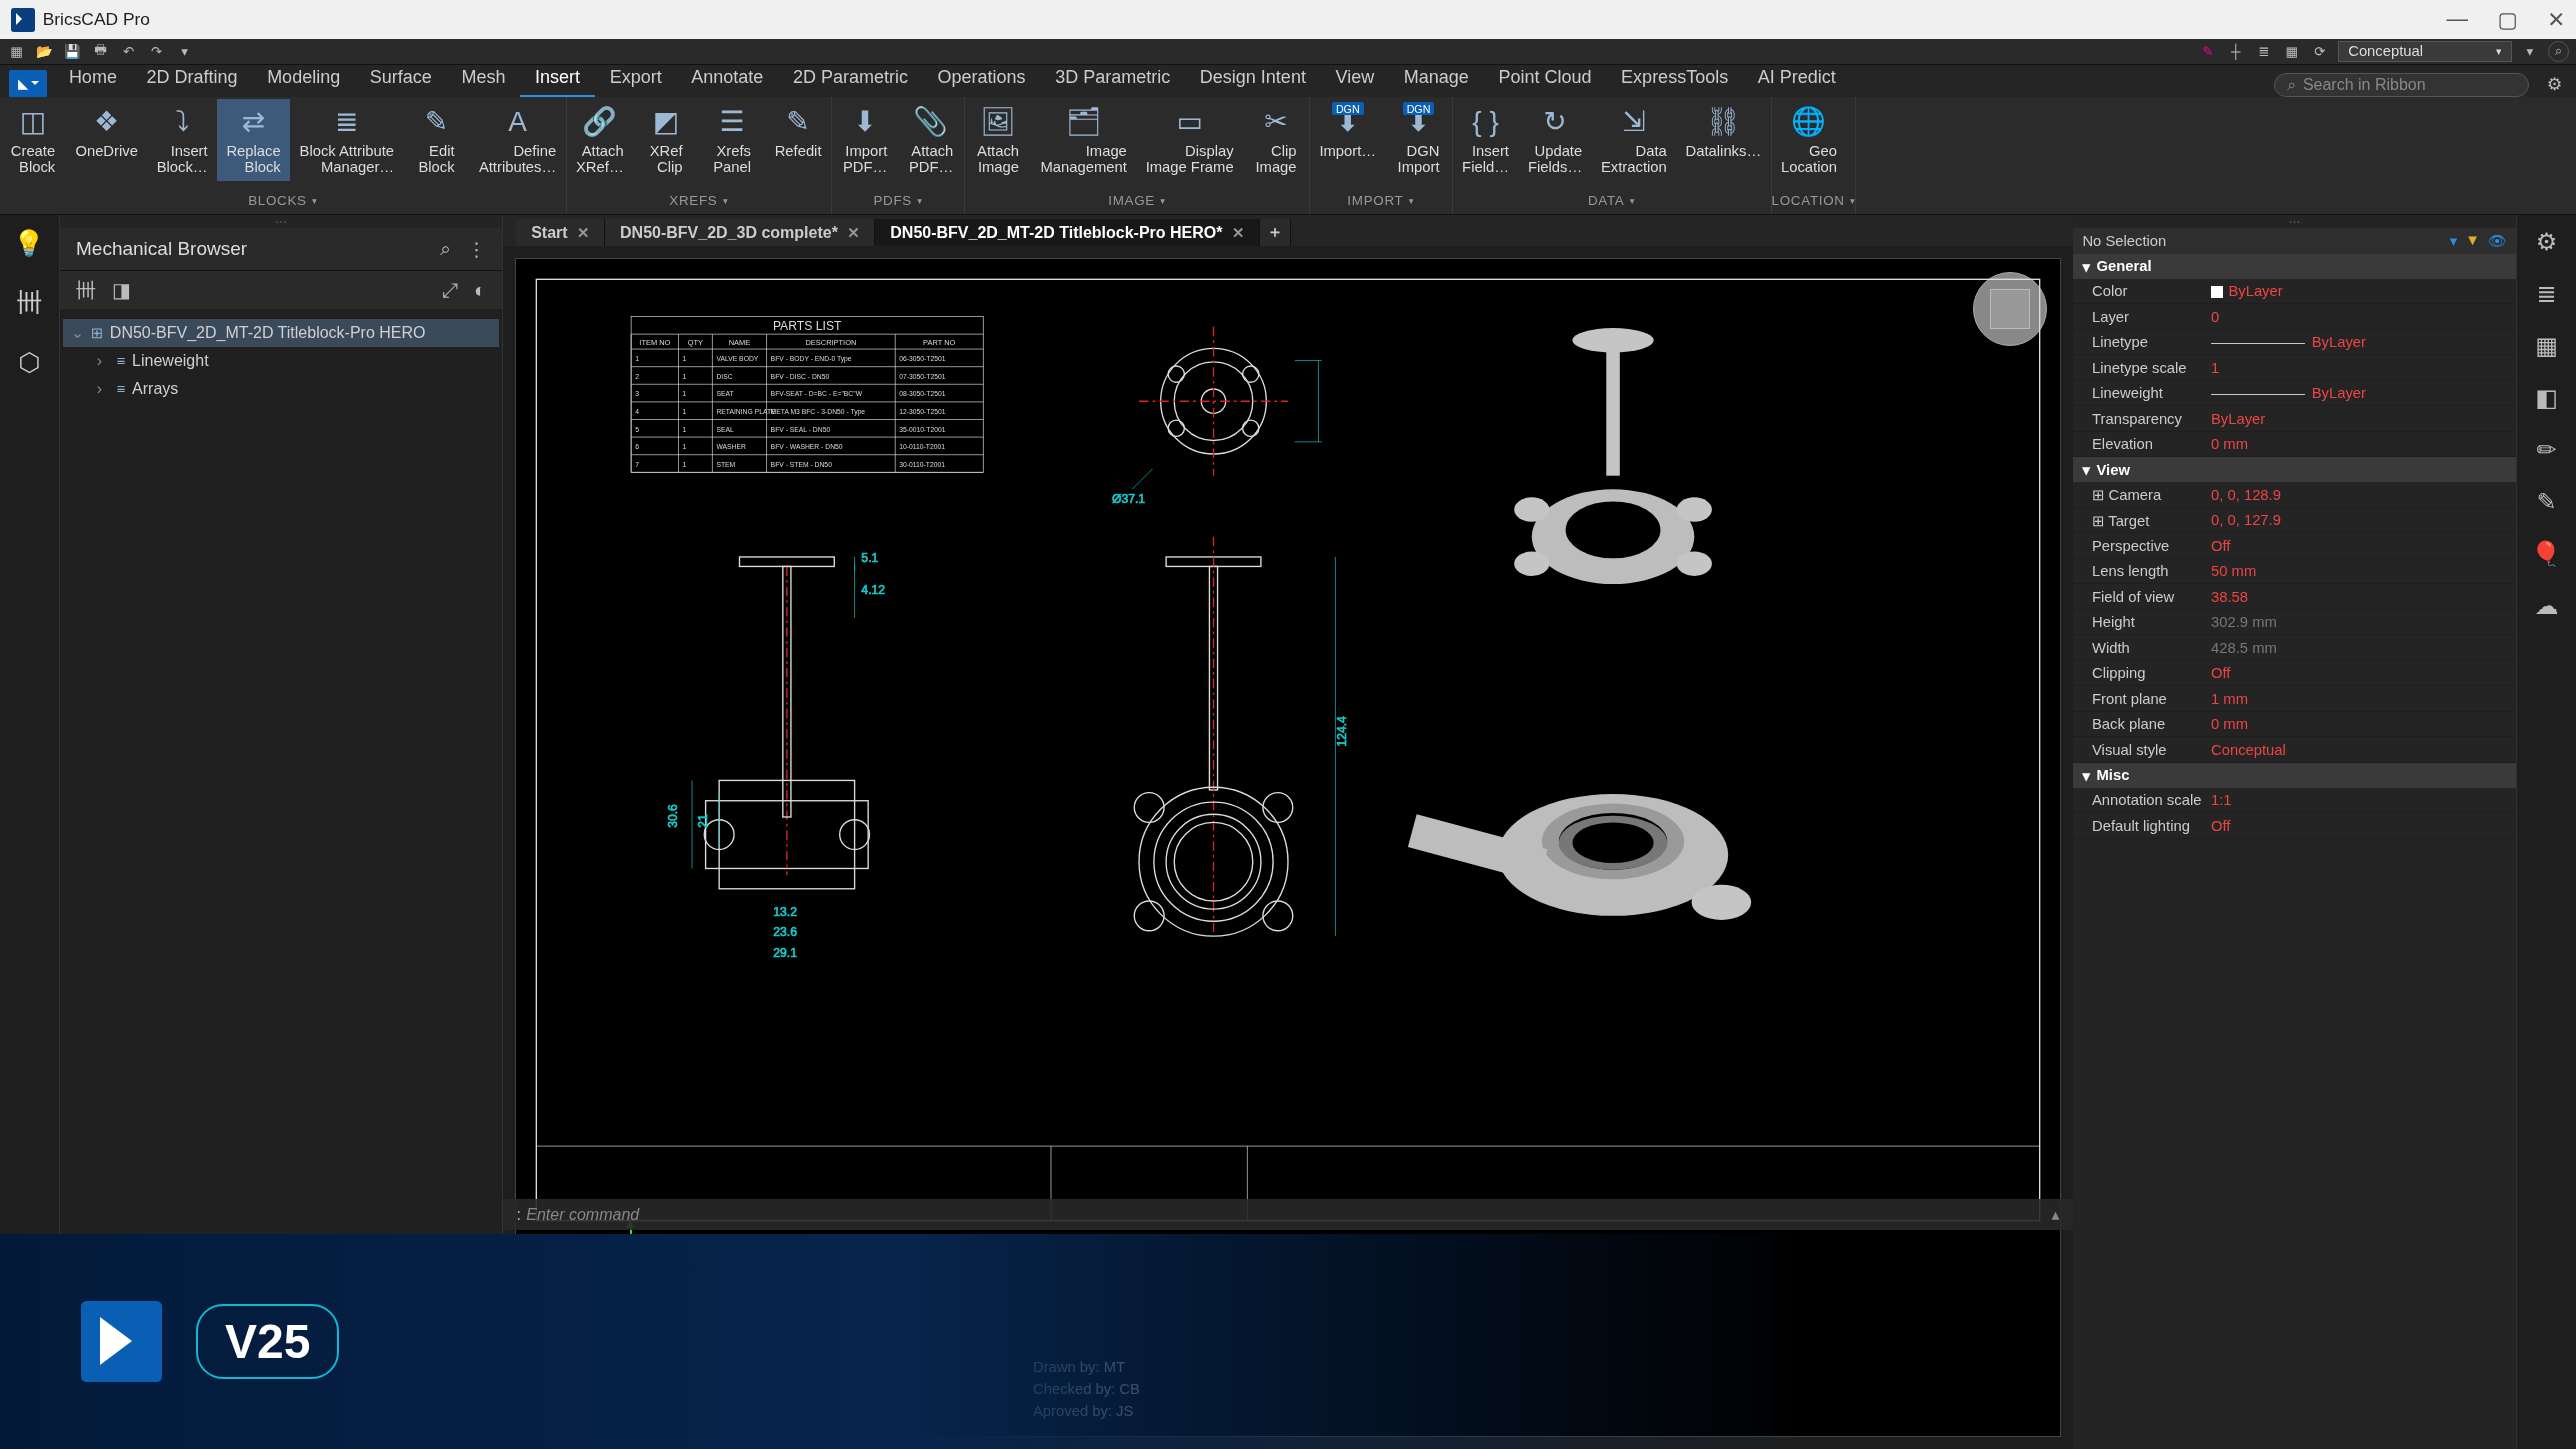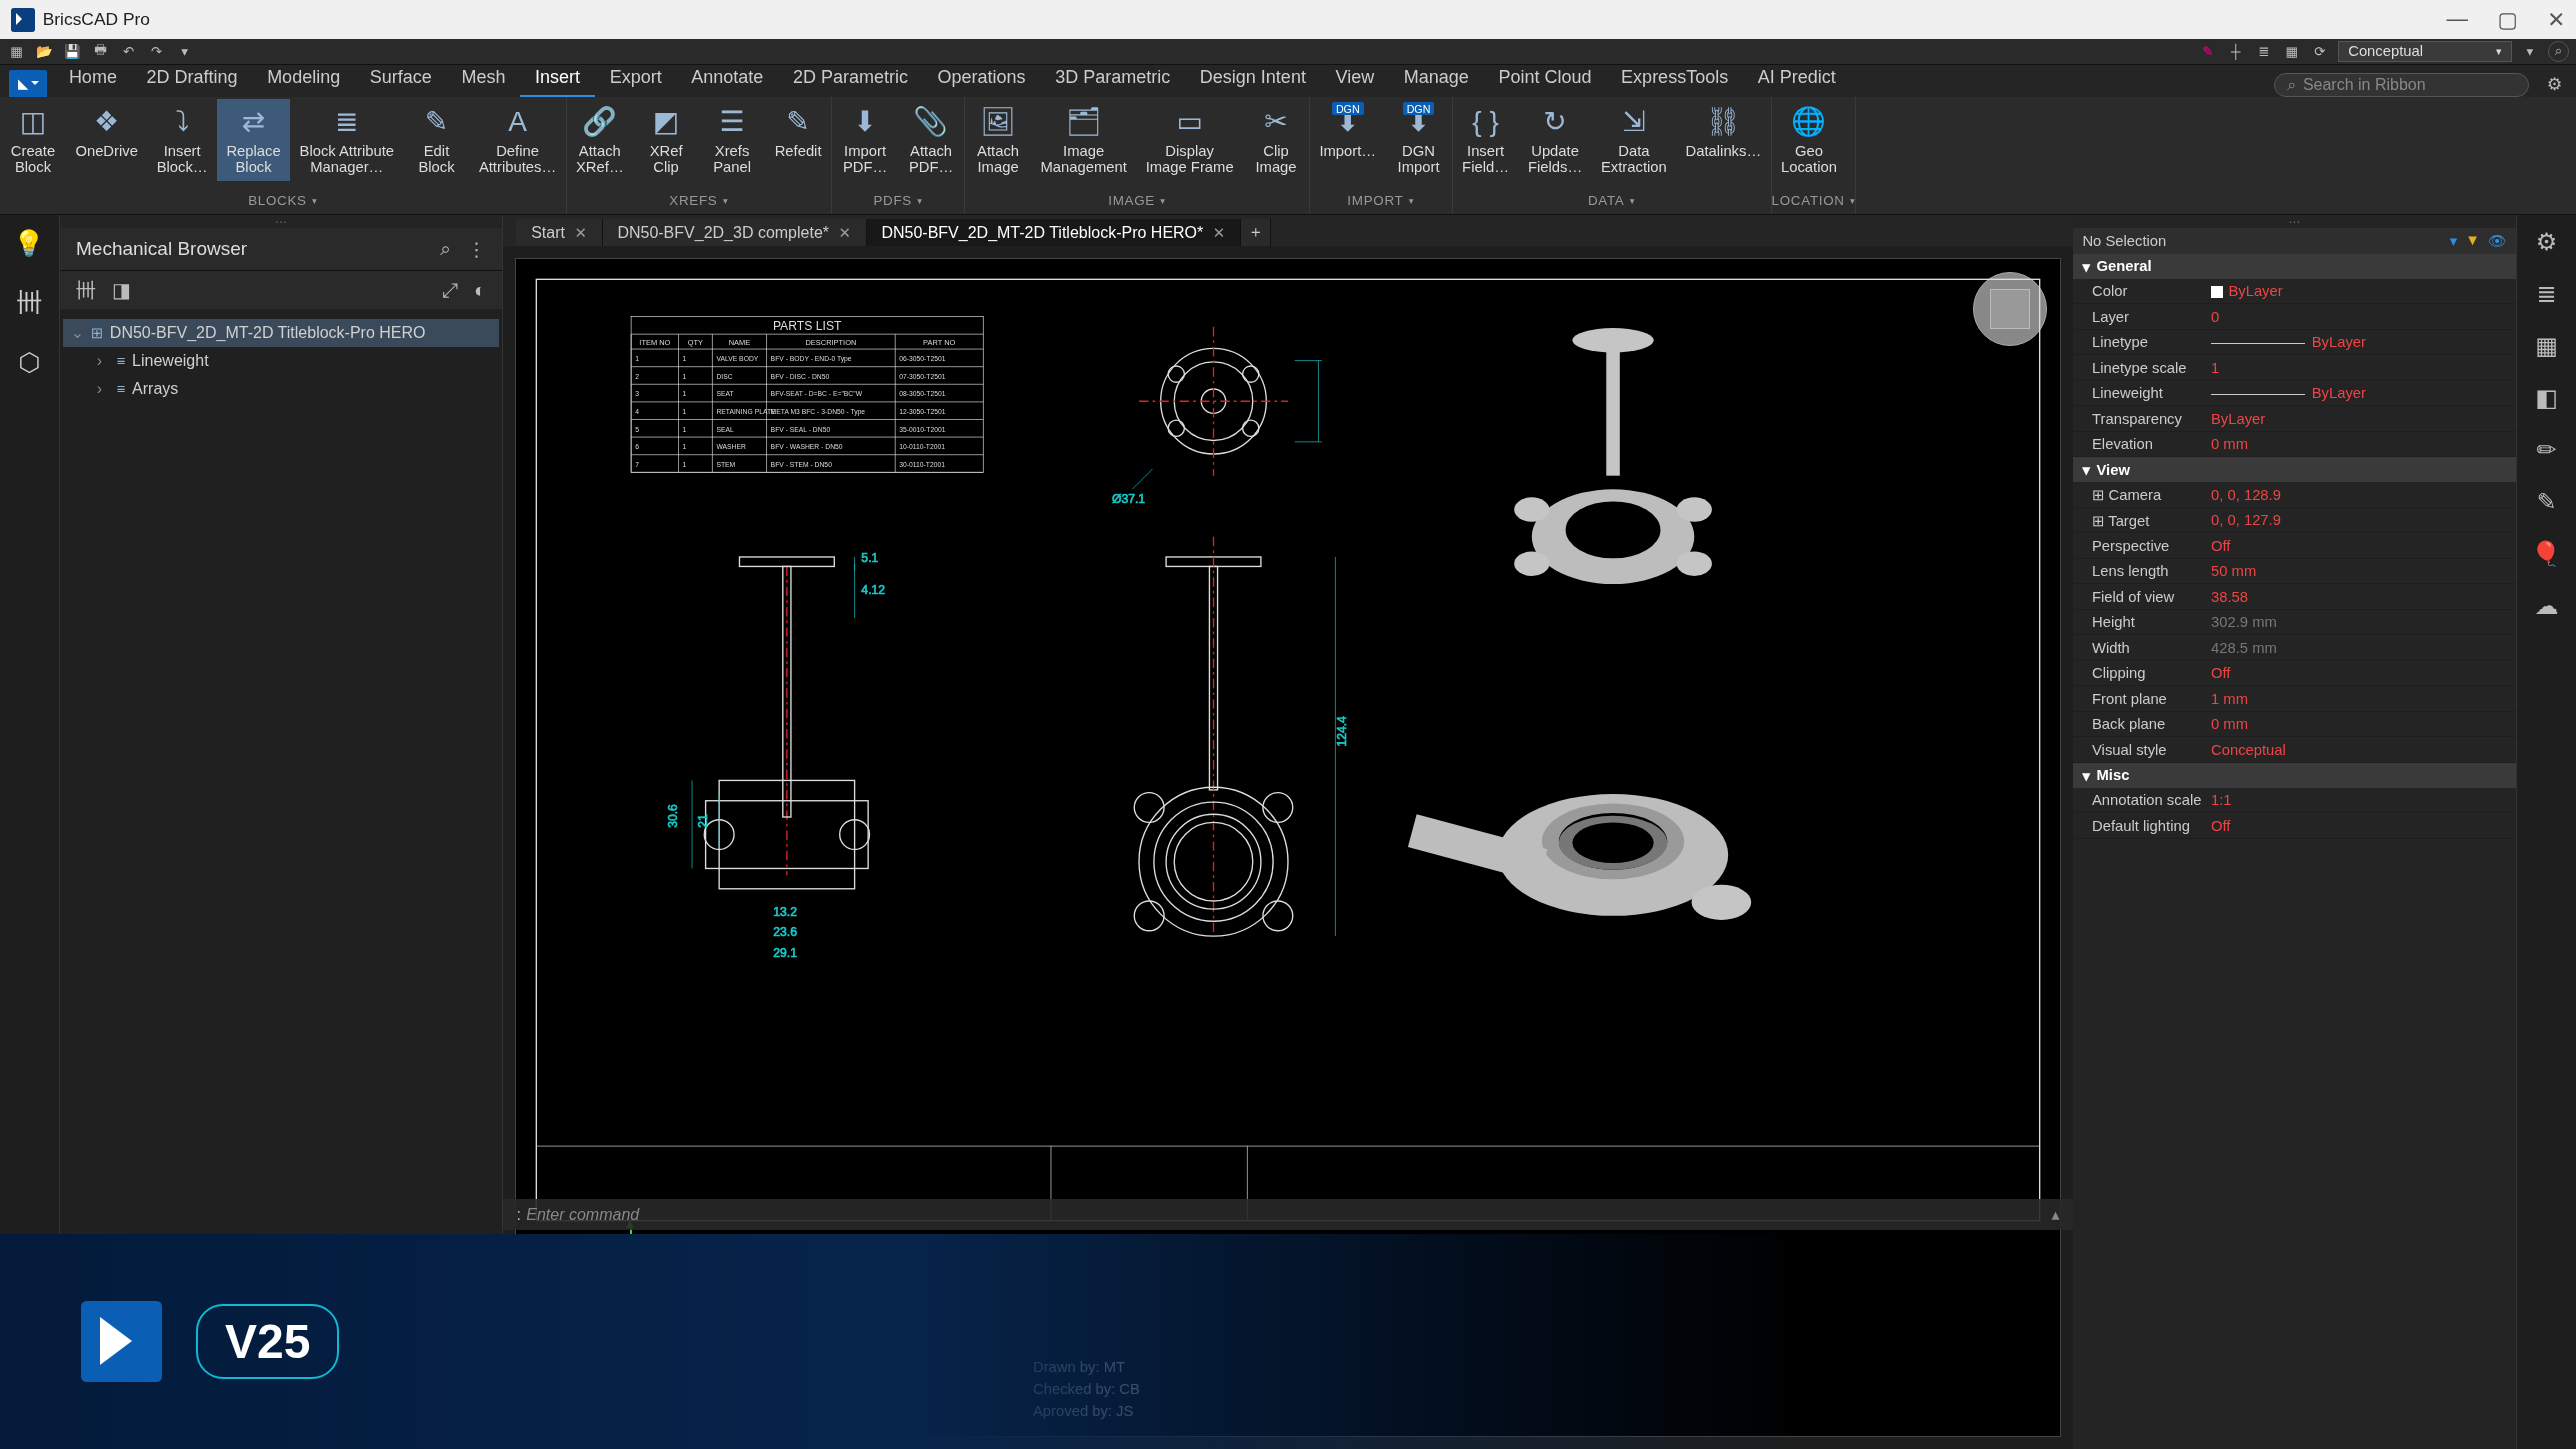--- a/index.html
+++ b/index.html
@@ -28,21 +28,21 @@
 .ribbon-search{margin-left:auto;margin-right:13.4px;display:flex;align-items:center;background:#333;border:0.7px solid #555;border-radius:12px;height:24px;padding:0 12px;min-width:255px;color:#888;font-size:16px;gap:6.7px;}
 .ribbon-gear{width:24px;height:24px;margin-right:9.4px;color:#bbb;display:flex;align-items:center;justify-content:center;font-size:17.4px;}
 
 
 .ribbon { height:118px; background:#2b2b2b; display:flex; border-bottom:0.7px solid #111; }
 .rgroup{display:flex;flex-direction:column;border-right:0.7px solid #3a3a3a;padding:2.7px 0;}
 .rgroup .buttons{flex:1;display:flex;align-items:flex-start;}
 .rgbtn{display:flex;flex-direction:column;align-items:center;justify-content:flex-start;padding:5.4px 9.4px;min-width:66px;cursor:pointer;}
 .rgbtn.active{background:#3d5a7a;}
 .rgbtn .ico{width:40px;height:34px;display:flex;align-items:center;justify-content:center;font-size:28px;color:#9db8d4;margin-bottom:4px;}
-.rgbtn .lbl{font-size:14.8px;color:#ddd;text-align:center;line-height:1.1;white-space:pre-line;}
+.rgbtn .lbl{font-size:14.8px;color:#ddd;text-align:right;line-height:1.1;white-space:pre-line;}
 .rgroup .caption{height:20px;display:flex;align-items:center;justify-content:center;font-size:13.4px;color:#999;text-transform:uppercase;letter-spacing:0.7px;gap:5.4px;}
 .rgroup .caption .car{font-size:9.4px;}
 .badge{position:absolute;font-size:10.7px;background:#0a5fb4;color:#fff;padding:0.7px 4px;border-radius:2px;top:2.7px;}
 
 
 .main { position:absolute; top:215px; left:0; right:0; bottom:0; display:flex; }
 .leftrail{width:60px;background:#1e1e1e;border-right:0.7px solid #333;display:flex;flex-direction:column;align-items:center;padding-top:13.4px;gap:27px;}
 .leftrail .ic{font-size:25.5px;color:#ccc;cursor:pointer;}
 
 
@@ -59,21 +59,21 @@
 .tree-row .nico{color:#8fb0d0;font-size:14.8px;}
 .tree-child{padding-left:34px;}
 .lp-comp{background:#2a2a2a;border-top:0.7px solid #111;}
 .lp-comp .hdr{height:31px;display:flex;align-items:center;padding:0 13.4px;font-size:16px;color:#ddd;background:#333;gap:8px;}
 .lp-comp .row{height:34px;display:flex;align-items:center;border-top:0.7px solid #1a1a1a;font-size:16px;}
 .lp-comp .row .k{width:127px;padding-left:19px;color:#ccc;}
 .lp-comp .row .v{flex:1;color:#999;overflow:hidden;white-space:nowrap;text-overflow:ellipsis;}
 
 
 .center{flex:1;display:flex;flex-direction:column;background:#1e1e1e;min-width:0;}
-.dtabs{height:31px;display:flex;align-items:flex-end;background:#252525;padding-left:13.4px;gap:0;}
+.dtabs{height:31px;display:flex;align-items:flex-end;background:#252525;padding-left:13.4px;gap:0;font-weight:bold;}
 .dtab{height:27px;display:flex;align-items:center;padding:0 14.8px;font-size:16px;color:#ccc;background:#2a2a2a;border-right:0.7px solid #111;gap:9.4px;cursor:pointer;}
 .dtab.active{background:#181818;color:#fff;}
 .dtab .x{color:#999;font-size:14.8px;}
 .dtab.plus{width:27px;justify-content:center;}
 .viewport{flex:1;margin:12px;border:0.7px solid #444;background:#000;position:relative;overflow:hidden;}
 .viewcube{position:absolute;top:13.4px;right:13.4px;width:74px;height:74px;background:#888;border-radius:37px;border:1.3px solid #aaa;}
 .viewcube::before{content:'';position:absolute;left:16px;top:16px;right:16px;bottom:16px;border:0.7px solid #bbb;background:#999;}
 .ucs{position:absolute;bottom:154px;left:114px;}
 .ucs .ya{position:absolute;width:2px;height:54px;background:#3d3;bottom:0;}
 .ucs .ya::before{content:'';position:absolute;top:-8px;left:-4px;width:0;height:0;border-left:4.7px solid transparent;border-right:4.7px solid transparent;border-bottom:8px solid #3d3;}

